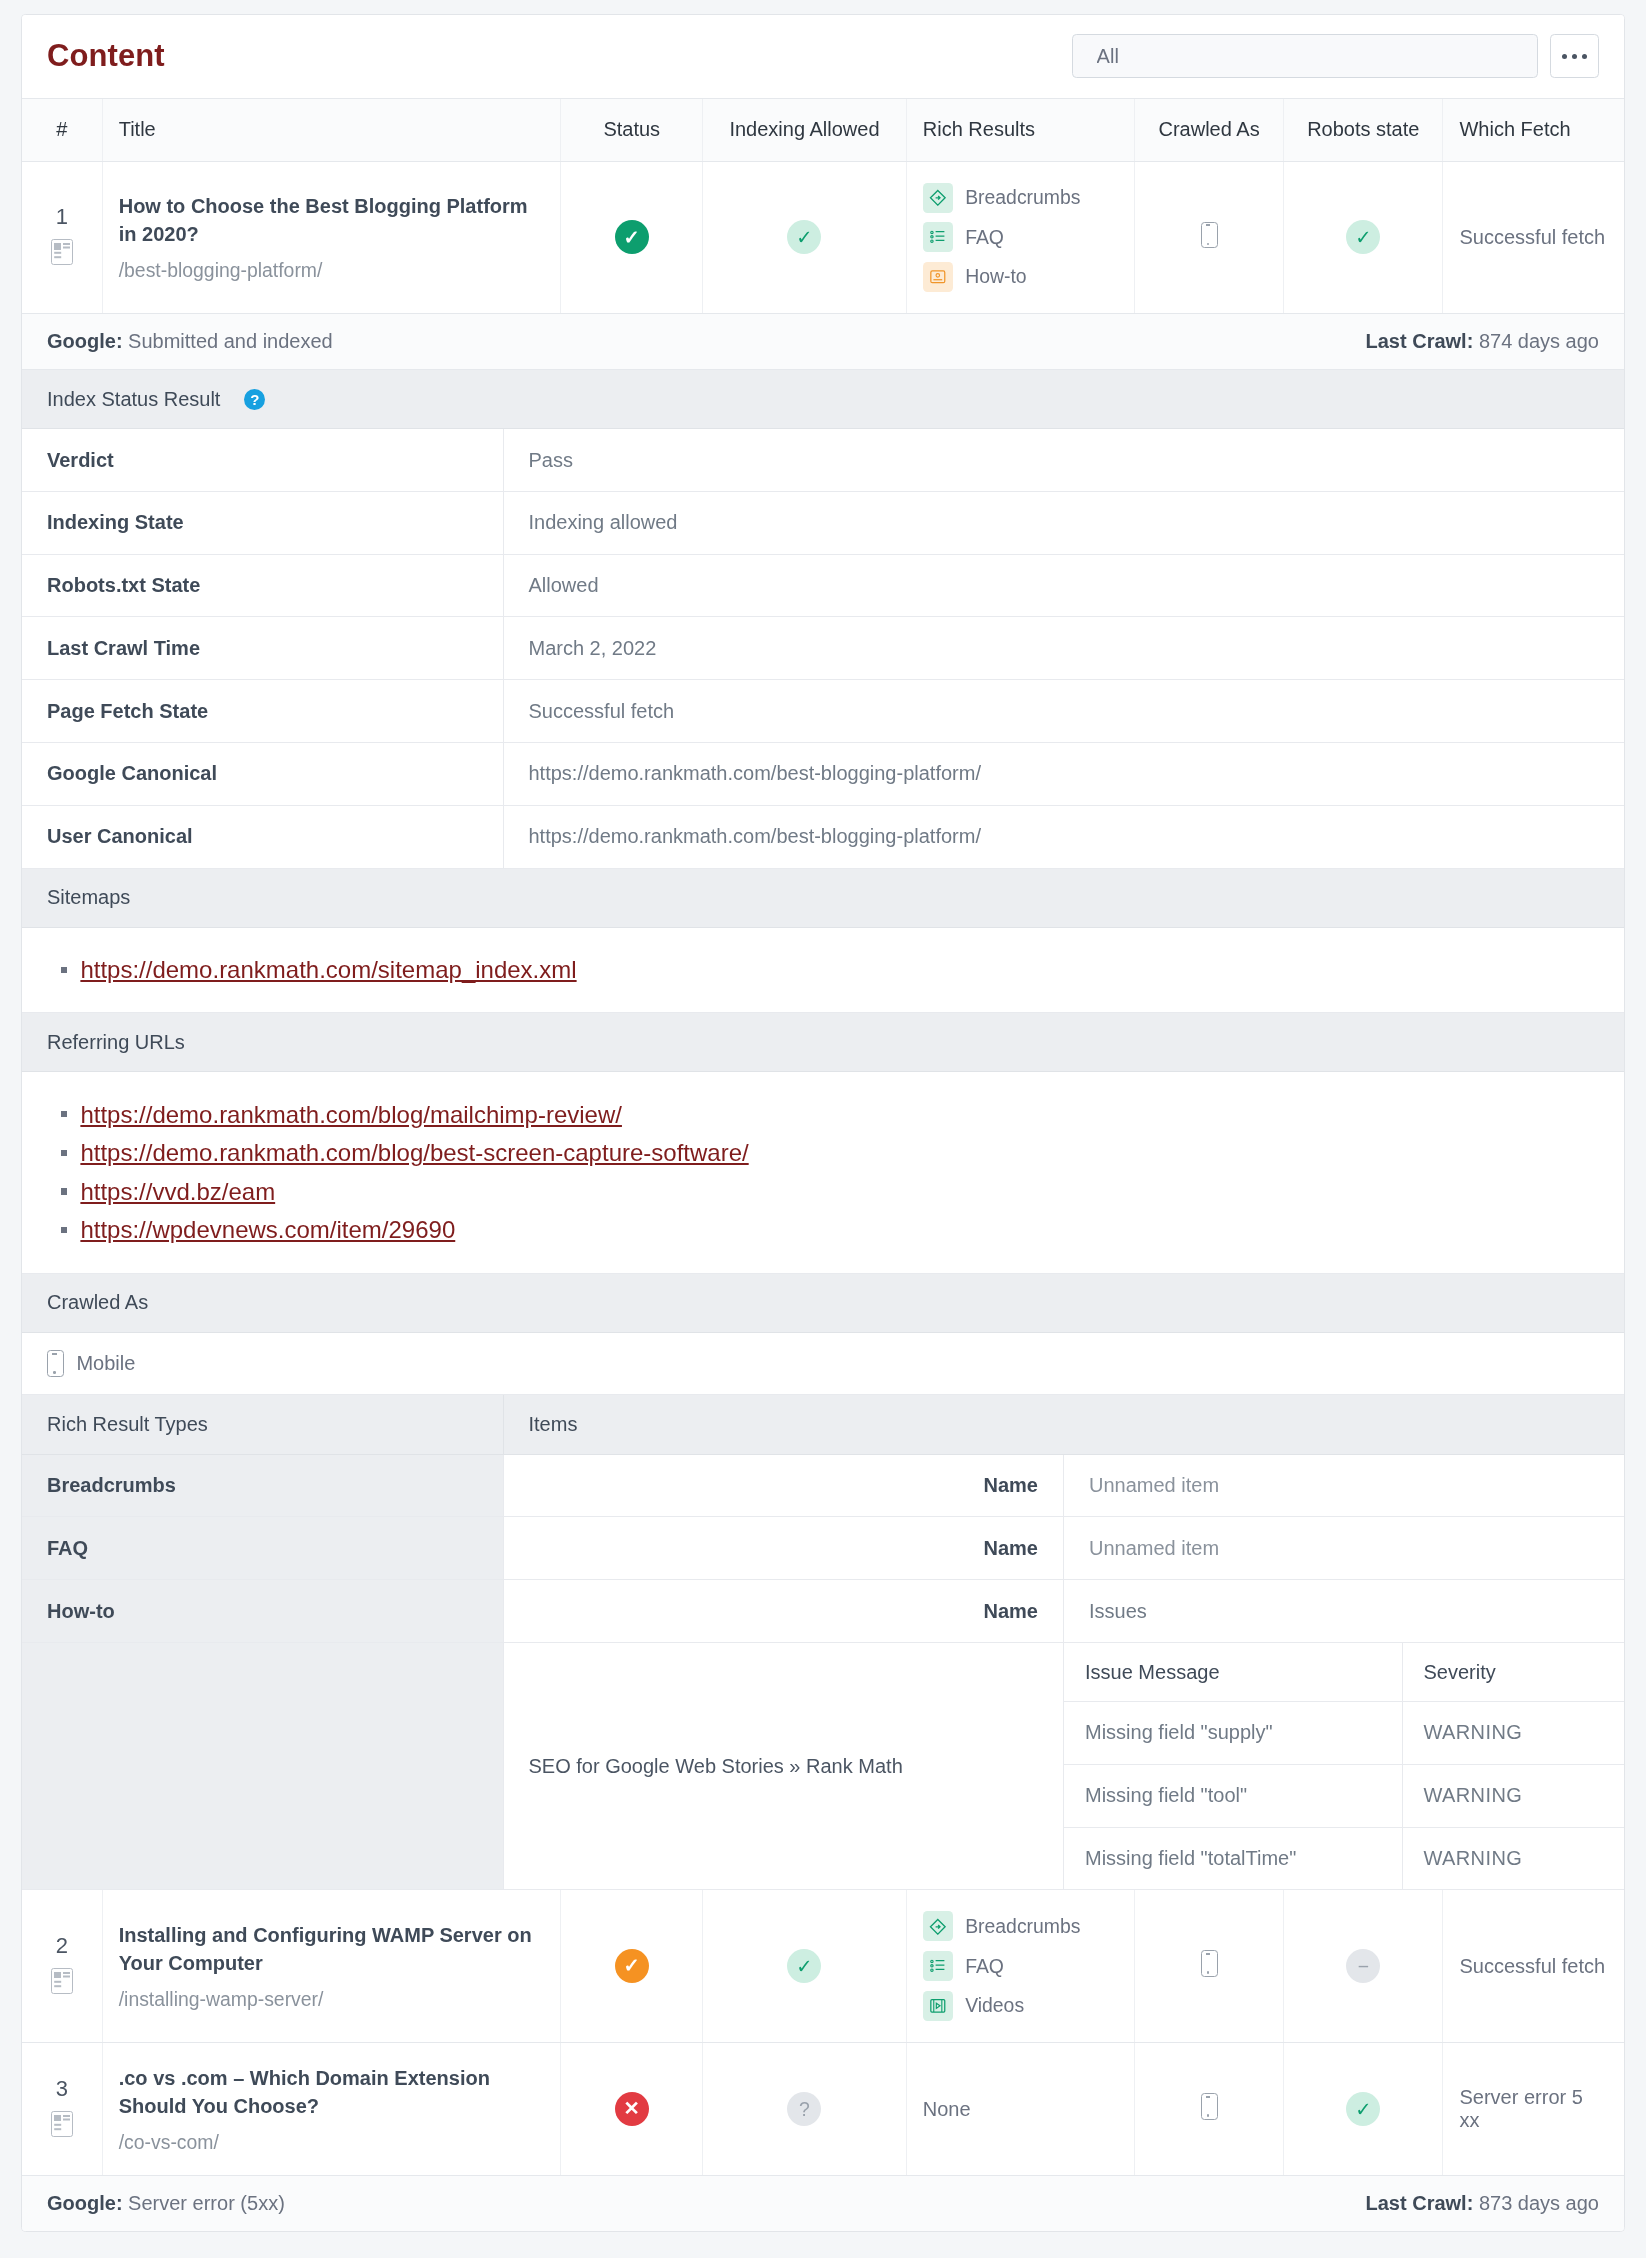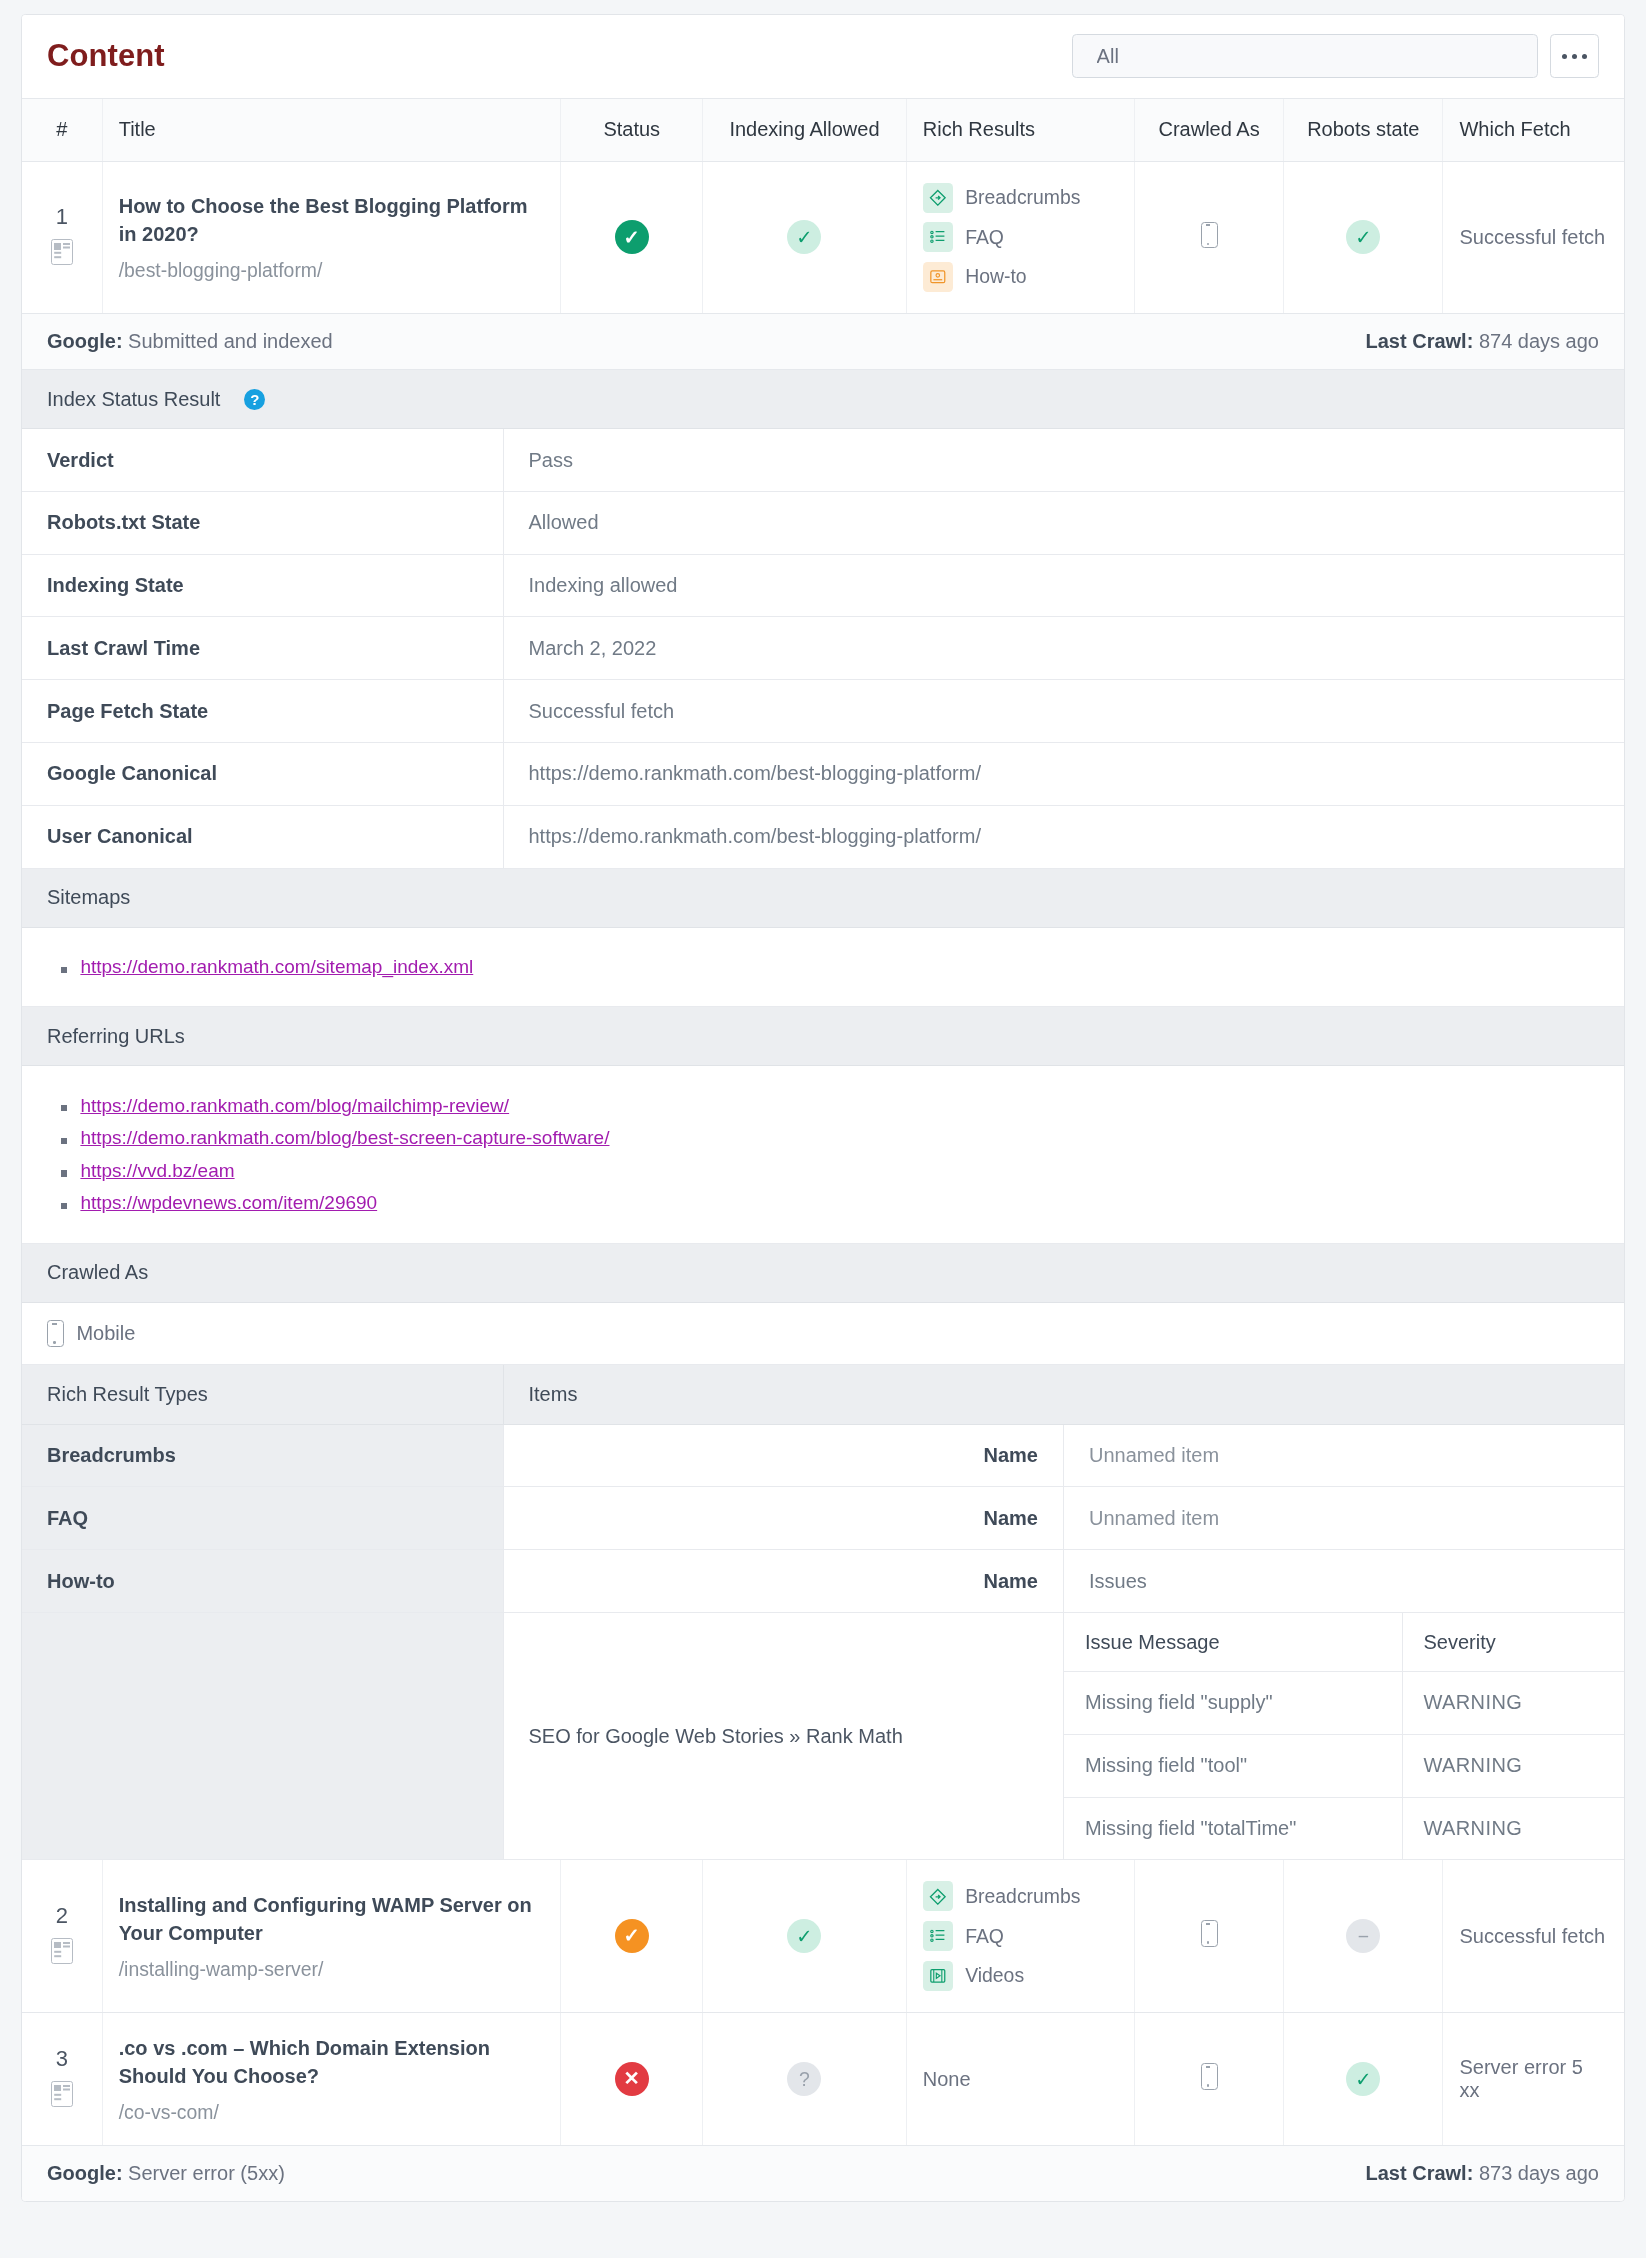--- a/index.html
+++ b/index.html
@@ -171,21 +171,21 @@
   }
   .kv-tbl td:last-child { border-right: none; }
   .kv-k { width: 481px; color:#3f4a58; font-weight: 600; }
   .kv-v { color:#707a86; }
 
   
   .link-list { padding: 17.6px 25px 17.6px 39px; border-bottom: 0.9px solid #e8eaee; background:#fff; }
   .link-list li { list-style: none; position: relative; padding: 0 0 0 19.4px; margin: 10.6px 0; }
   .link-list li::before { content:""; position:absolute; left:0; top: 10.6px;
     width: 6.2px; height: 6.2px; background:#6b7280; }
-  .link-list a { color:#a21caf; font-size: 19px; text-decoration: underline; }
+  .link-list a { color:#7f1d1d; font-size: 24px; text-decoration: underline; }
 
   .crawl-as-row { padding: 17.6px 25px; border-bottom: 0.9px solid #e8eaee;
     display:flex; align-items:center; gap: 12.4px; font-size:20px; color:#6b7280;}
 
   
   .rrt-tbl { width:100%; table-layout: fixed; }
   .rrt-tbl th {
     background:#eceef1; border-bottom:0.9px solid #e0e3e7;
     border-right:0.9px solid #e0e3e7;
     text-align:left; font-weight: normal; color:#3f4a58;
@@ -328,26 +328,26 @@
       <span>Index Status Result</span>
       <span class="help-ico">?</span>
     </div>
     <table class="kv-tbl">
       <tbody>
         <tr>
           <td class="kv-k">Verdict</td>
           <td class="kv-v">Pass</td>
         </tr>
         <tr>
+          <td class="kv-k">Indexing State</td>
+          <td class="kv-v">Indexing allowed</td>
+        </tr>
+        <tr>
           <td class="kv-k">Robots.txt State</td>
           <td class="kv-v">Allowed</td>
-        </tr>
-        <tr>
-          <td class="kv-k">Indexing State</td>
-          <td class="kv-v">Indexing allowed</td>
         </tr>
         <tr>
           <td class="kv-k">Last Crawl Time</td>
           <td class="kv-v">March 2, 2022</td>
         </tr>
         <tr>
           <td class="kv-k">Page Fetch State</td>
           <td class="kv-v">Successful fetch</td>
         </tr>
         <tr>

